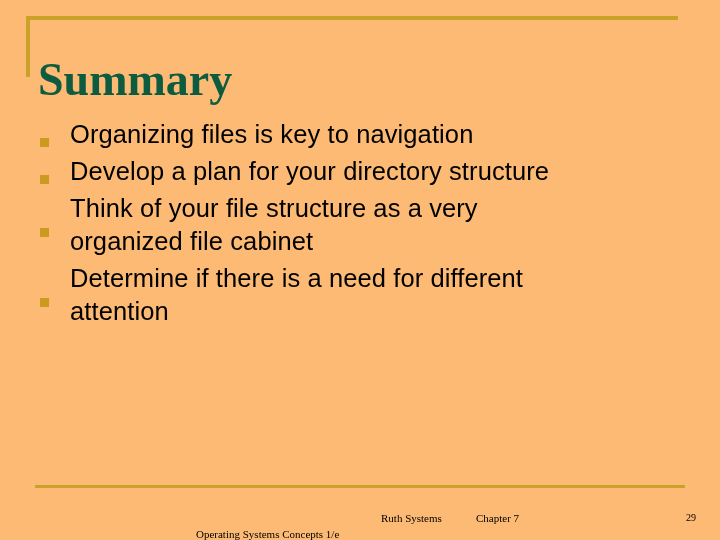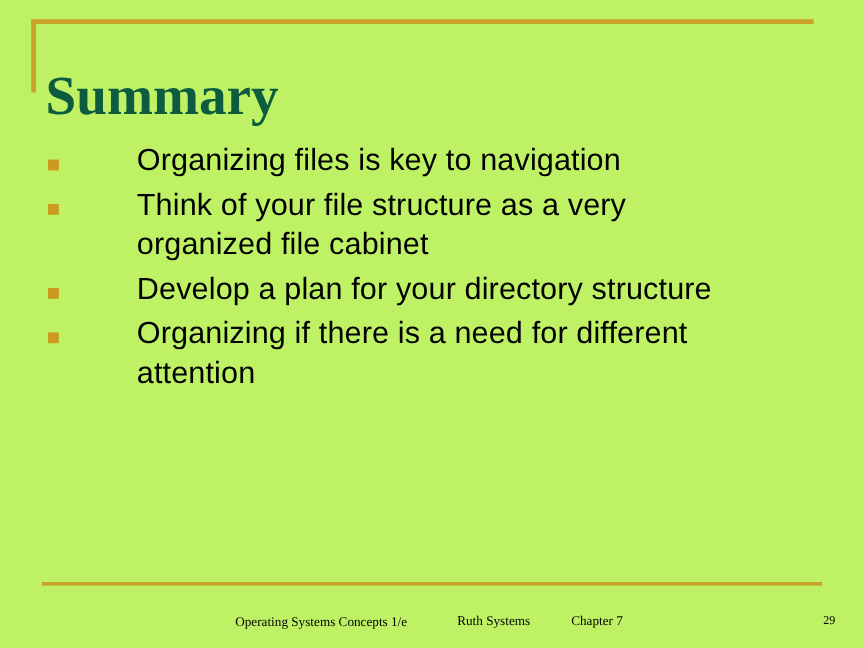--- a/index.html
+++ b/index.html
@@ -6,21 +6,21 @@
   html, body {
     margin: 0;
     padding: 0;
     background: #ffffff;
   }
 
   .slide {
     position: relative;
     width: 720px;
     height: 540px;
-    background: #bef264;
+    background: #fdba74;
     overflow: hidden;
     font-family: "Liberation Sans", sans-serif;
   }
 
   
   .title-rule-vertical {
     position: absolute;
     left: 26px;
     top: 16px;
     width: 4px;
@@ -51,23 +51,22 @@
   
   .body {
     position: absolute;
     left: 40px;
     top: 118px;
     width: 620px;
   }
 
   .bullet-row {
     display: flex;
-    align-items: flex-start;
+    align-items: center;
     margin-bottom: 4px;
-    gap: 44px;
   }
 
   .bullet-marker {
     flex: 0 0 auto;
     width: 9px;
     height: 9px;
     background: #cb9a1e;
     margin-top: 15px;
     margin-right: 21px;
   }
@@ -106,21 +105,21 @@
     font-family: "Liberation Serif", "DejaVu Serif", serif;
     font-size: 11px;
     color: #000000;
   }
 
   .footer-item {
     position: absolute;
     white-space: nowrap;
     line-height: 14px;
   }
-  .footer-course  { left: 196px; top: 4px; }
+  .footer-course  { left: 196px; top: 19px; }
   .footer-author  { left: 381px; top: 3px; }
   .footer-chapter { left: 476px; top: 3px; }
   .footer-page    { left: 686px; top: 3px; font-size: 10px; }
 </style>
 </head>
 <body>
 
 <div class="slide">
 
   <div class="title-rule-horizontal"></div>
@@ -133,37 +132,37 @@
     <div class="bullet-row">
       <span class="bullet-marker"></span>
       <span class="bullet-text">
         <span class="line">Organizing files is key to navigation</span>
       </span>
     </div>
 
     <div class="bullet-row">
       <span class="bullet-marker"></span>
       <span class="bullet-text">
-        <span class="line">Think of your file structure as a very</span>
-        <span class="line">organized file cabinet</span>
+        <span class="line">Develop a plan for your directory structure</span>
       </span>
     </div>
 
     <div class="bullet-row">
       <span class="bullet-marker"></span>
       <span class="bullet-text">
-        <span class="line">Develop a plan for your directory structure</span>
+        <span class="line">Think of your file structure as a very</span>
+        <span class="line">organized file cabinet</span>
       </span>
     </div>
 
 
     <div class="bullet-row">
       <span class="bullet-marker"></span>
       <span class="bullet-text">
-        <span class="line">Organizing if there is a need for different</span>
+        <span class="line">Determine if there is a need for different</span>
         <span class="line">attention</span>
       </span>
     </div>
 
 
   </div>
 
   <div class="footer-rule"></div>
 
   <div class="footer">

